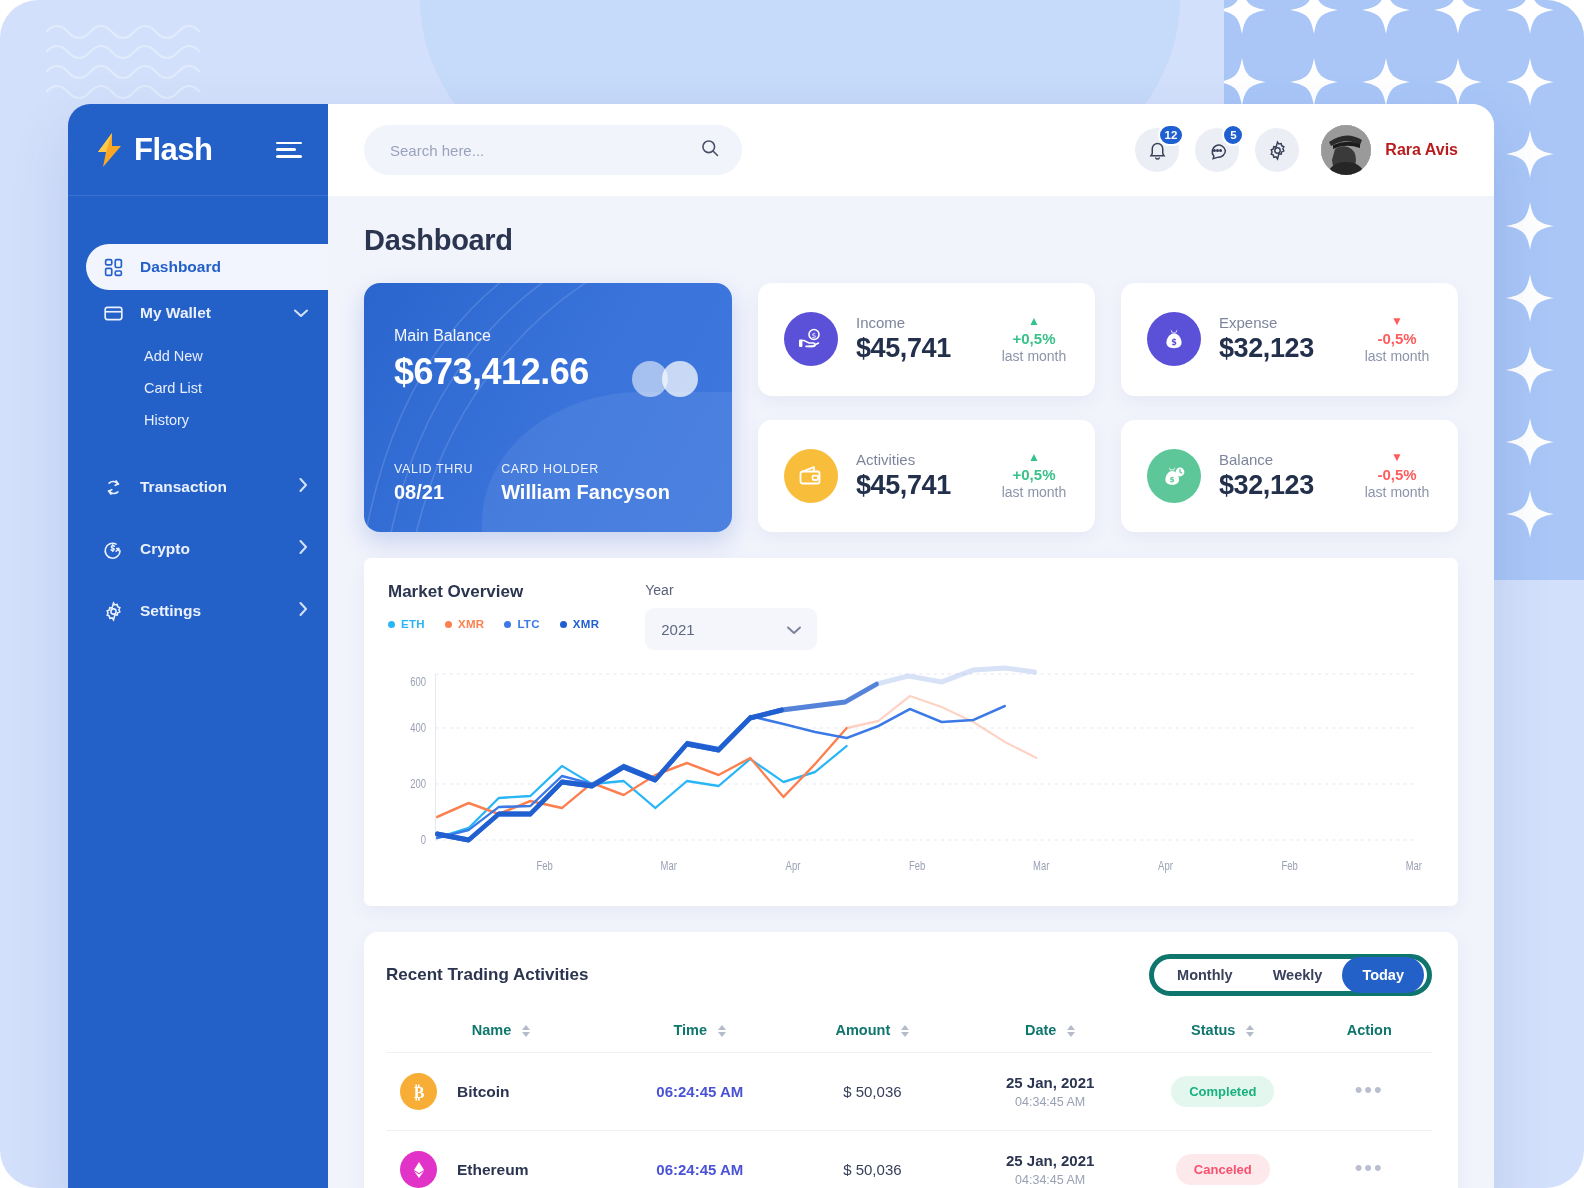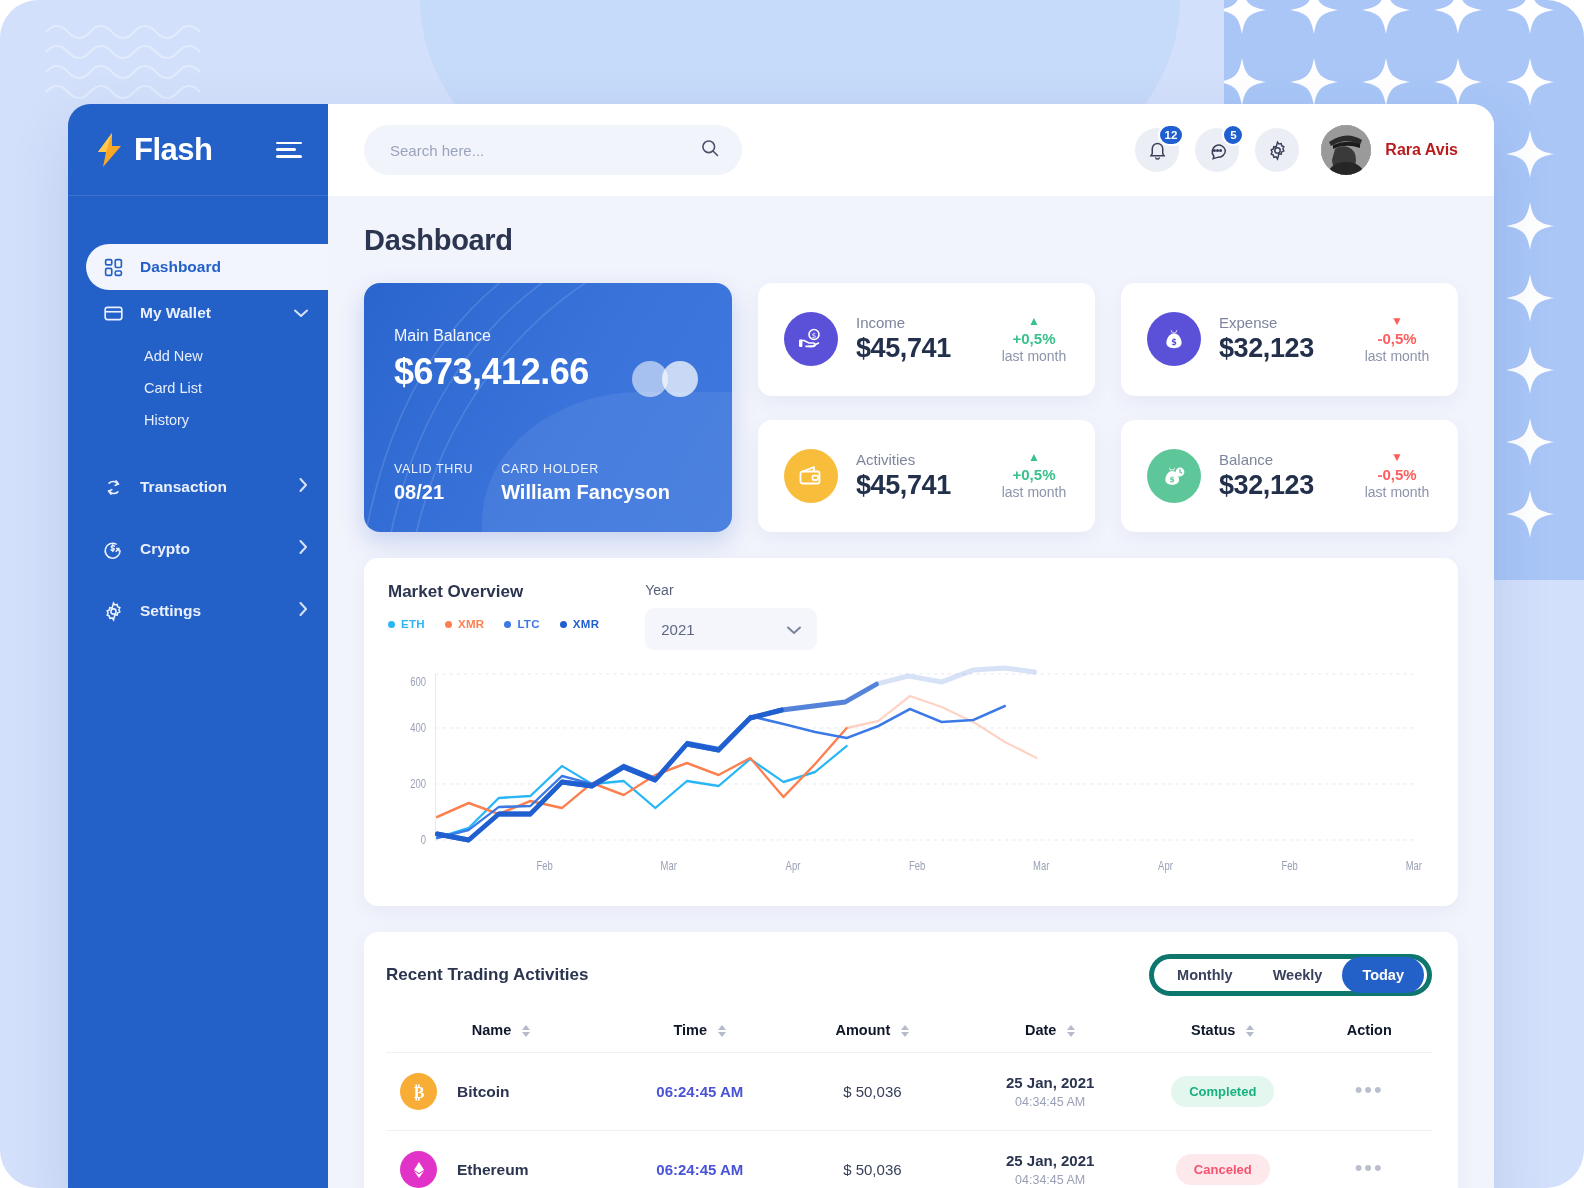--- a/index.html
+++ b/index.html
@@ -198,21 +198,21 @@
   .stat .t-value { font-size: 27px; font-weight: 800; color: #23304c; letter-spacing: -.4px; margin-top: 2px; }
   .stat .delta { text-align: center; min-width: 78px; }
   .stat .tri { font-size: 12px; line-height: 1; }
   .stat .pct { font-size: 15px; font-weight: 600; margin-top: 3px; }
   .stat .since { font-size: 14px; color: #8d94ab; margin-top: 1px; }
   .up { color: #38c18a; }
   .down { color: #fd5d5d; }
 
   
   .panel {
-    background: #fff; border-radius: 14px; margin-top: 26px;
+    background: #fff; border-radius: 7px; margin-top: 26px;
     box-shadow: 0 6px 18px rgba(73,94,160,.07);
     padding: 24px 26px 14px 24px;
     position: relative;
   }
   .panel-head { display: flex; align-items: flex-start; }
   .panel-title { font-size: 17px; font-weight: 700; color: #2b3550; }
   .legend { display: flex; gap: 20px; margin-top: 16px; }
   .legend span { font-size: 11.5px; font-weight: 700; display: flex; align-items: center; gap: 6px; letter-spacing: .3px; }
   .legend i { width: 7px; height: 7px; border-radius: 50%; display: inline-block; }
   .year-box { margin-left: 46px; }
@@ -240,21 +240,21 @@
     height: 42px; padding: 3px;
   }
   .seg button {
     border: 0; background: transparent; font-family: inherit;
     font-size: 14.5px; font-weight: 600; color: #39415c;
     padding: 0 20px; height: 36px; border-radius: 18px; cursor: pointer;
   }
   .seg button.on { background: #2360c8; color: #fff; }
   table { width: 100%; border-collapse: collapse; margin-top: 26px; }
   th {
-    font-size: 14.5px; font-weight: 600; color: #0f172a;
+    font-size: 14.5px; font-weight: 600; color: #0f766e;
     padding-bottom: 14px; text-align: center; white-space: nowrap;
   }
   th .sort { display: inline-flex; flex-direction: column; margin-left: 7px; vertical-align: middle; gap: 2px; }
   th .sort b { display: block; width: 0; height: 0; border-left: 4px solid transparent; border-right: 4px solid transparent; }
   th .sort b.u { border-bottom: 5px solid #b5bbcb; }
   th .sort b.d { border-top: 5px solid #b5bbcb; }
   tbody tr { border-top: 1px solid #eef0f6; }
   td { padding: 20px 0; text-align: center; font-size: 15px; color: #2b3550; }
   td.name-cell { text-align: left; padding-left: 14px; }
   .coin { display: flex; align-items: center; gap: 20px; }

